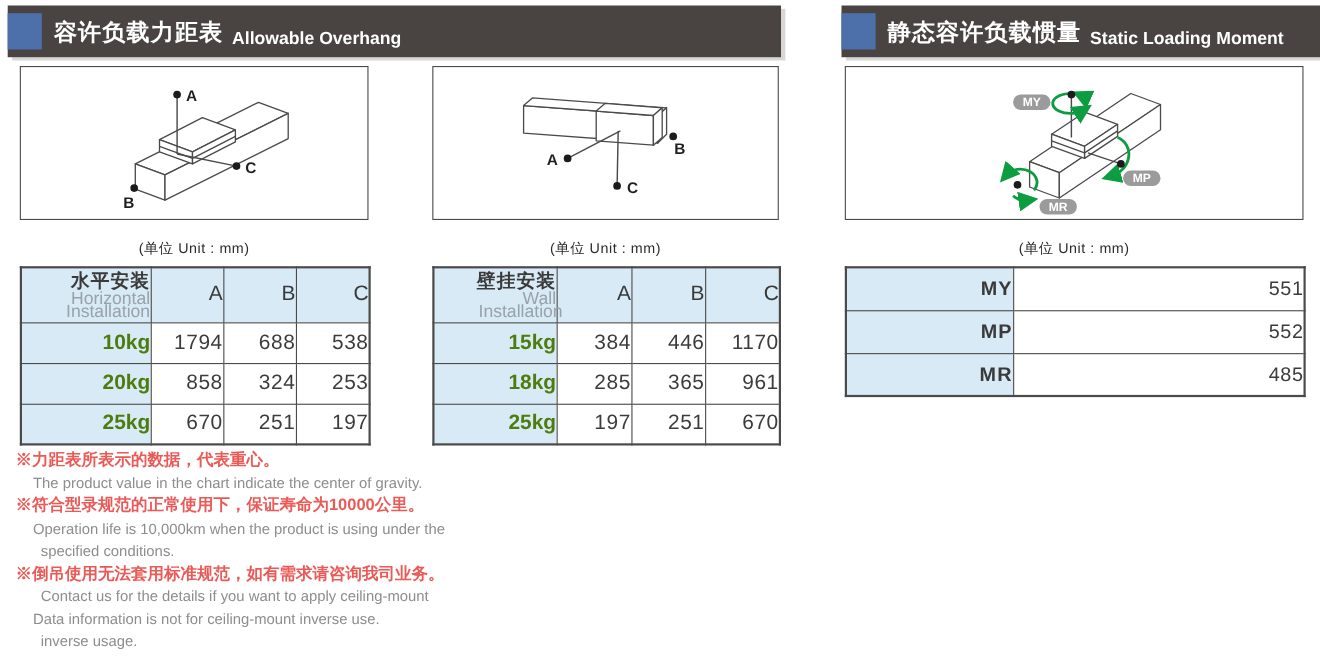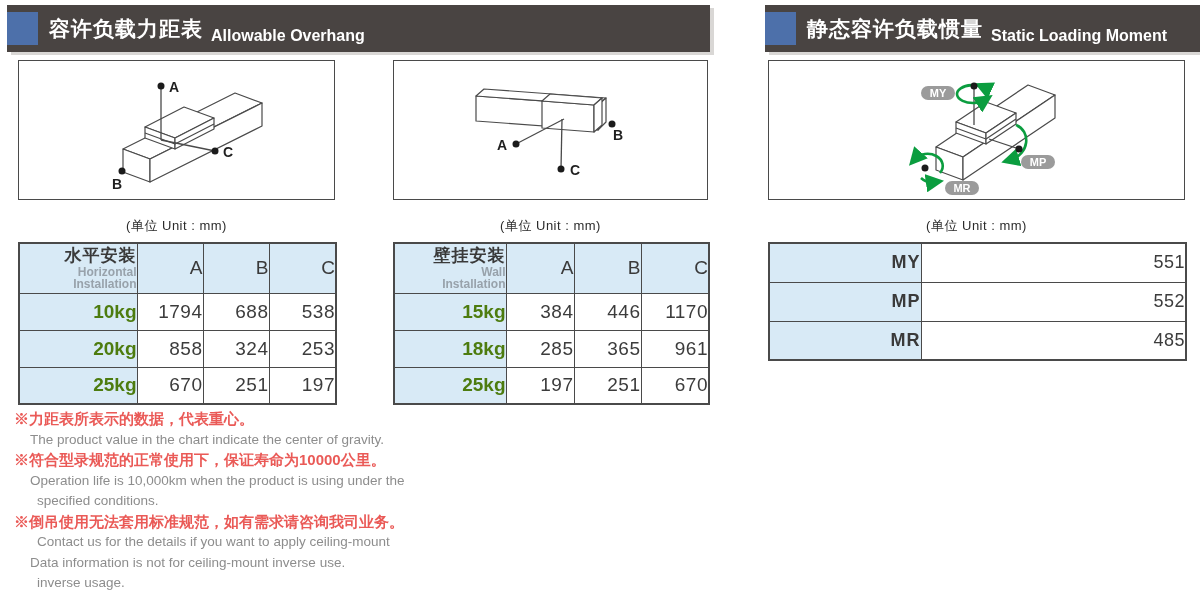--- a/index.html
+++ b/index.html
@@ -30,21 +30,21 @@
     border:2px solid #4a4a4a;
   }
   table.dtab th, table.dtab td {
     border:1.5px solid #4a4a4a; text-align:right; vertical-align:middle; padding:0;margin-top:11px;
   }
   tr.hrow  { height:50px; }
   tr.drow  { height:37px; }
   tr.mrow  { height:39px; }
   .hcell   { background:#d8eaf6; }
   .hcell .hzh { font-size:17px; font-weight:700; color:#3a3a3a; line-height:20px; letter-spacing:1px; }
-  .hcell .hen { font-size:12px; font-weight:700; color:#98a2ab; line-height:12px;padding-left:40px; }
+  .hcell .hen { font-size:16px; font-weight:400; color:#98a2ab; line-height:12px;padding-left:40px; }
   .chead   { background:#d8eaf6; font-size:19px; font-weight:400; color:#3a3a3a; }
   .kg      { background:#d8eaf6; font-size:19px; font-weight:600; color:#4d7c0f; }
   .val     { background:#ffffff; font-size:19px; font-weight:400; color:#3c3c3c; letter-spacing:0.5px; }
   .mlabel  { background:#d8eaf6; font-size:18px; font-weight:700; color:#3a3a3a; letter-spacing:1px; }
   .mval    { background:#ffffff; font-size:18px; font-weight:400; color:#3c3c3c; letter-spacing:0.5px; }
   
   .fnotes { position:absolute; left:14px; top:409px; width:480px; }
   .fn { line-height:20.5px; white-space:nowrap; }
   .fn.zh  { color:#ea5a57; font-size:15px; font-weight:700; }
   .fn.en  { color:#8d8d8d; font-size:13.5px; padding-left:16px; }

